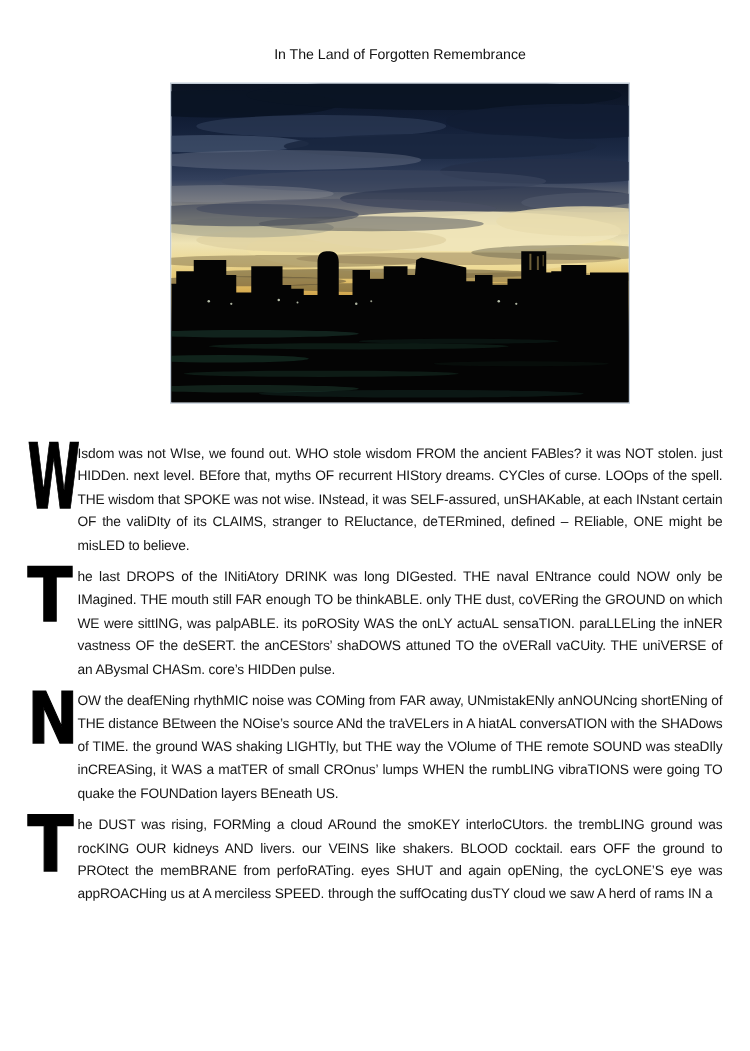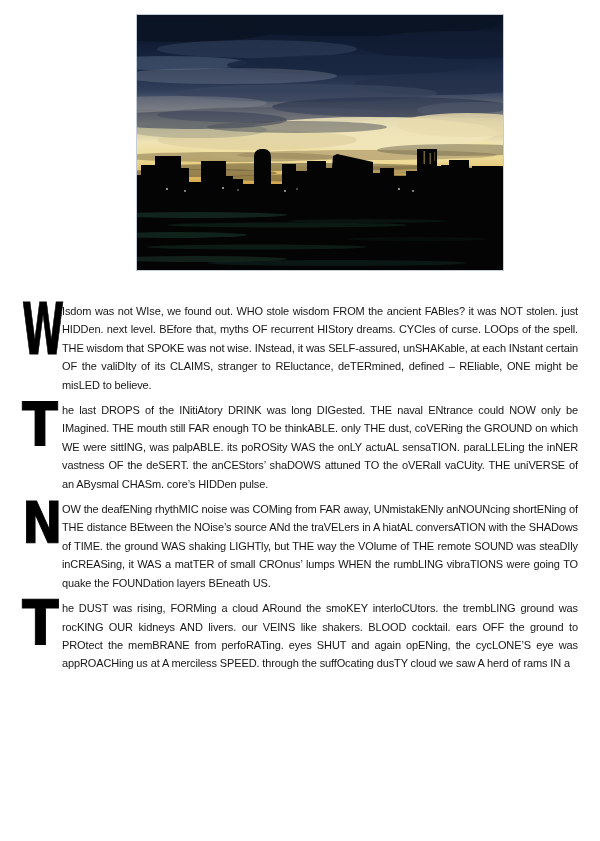--- a/index.html
+++ b/index.html
@@ -36,20 +36,21 @@
   .dc-0{font-size:72px;transform:scaleX(0.53);}
   .dc-1{font-size:60px;transform:scaleX(0.88);top:2px;}
   .dc-2{font-size:57px;transform:scaleX(0.85);top:2px;}
   .dc-3{font-size:62px;transform:scaleX(0.87);top:2px;}
 </style>
 </head>
 <body>
 
 <div class="page">
 
+  <div class="title">In The Land of Forgotten Remembrance</div>
 
   <div class="hero-wrap">
     <div class="hero">
       <svg width="366" height="255" viewBox="0 0 366 255">
 
         <ellipse cx="40" cy="16" rx="95" ry="11" fill="#0a1424" opacity="0.9"></ellipse>
         <ellipse cx="210" cy="9" rx="150" ry="12" fill="#0a1424" opacity="0.9"></ellipse>
         <ellipse cx="320" cy="30" rx="100" ry="14" fill="#111d33" opacity="0.8"></ellipse>
         <ellipse cx="120" cy="34" rx="100" ry="9" fill="#2c3a55" opacity="0.7"></ellipse>
         <ellipse cx="30" cy="48" rx="80" ry="7" fill="#51607c" opacity="0.55"></ellipse>

